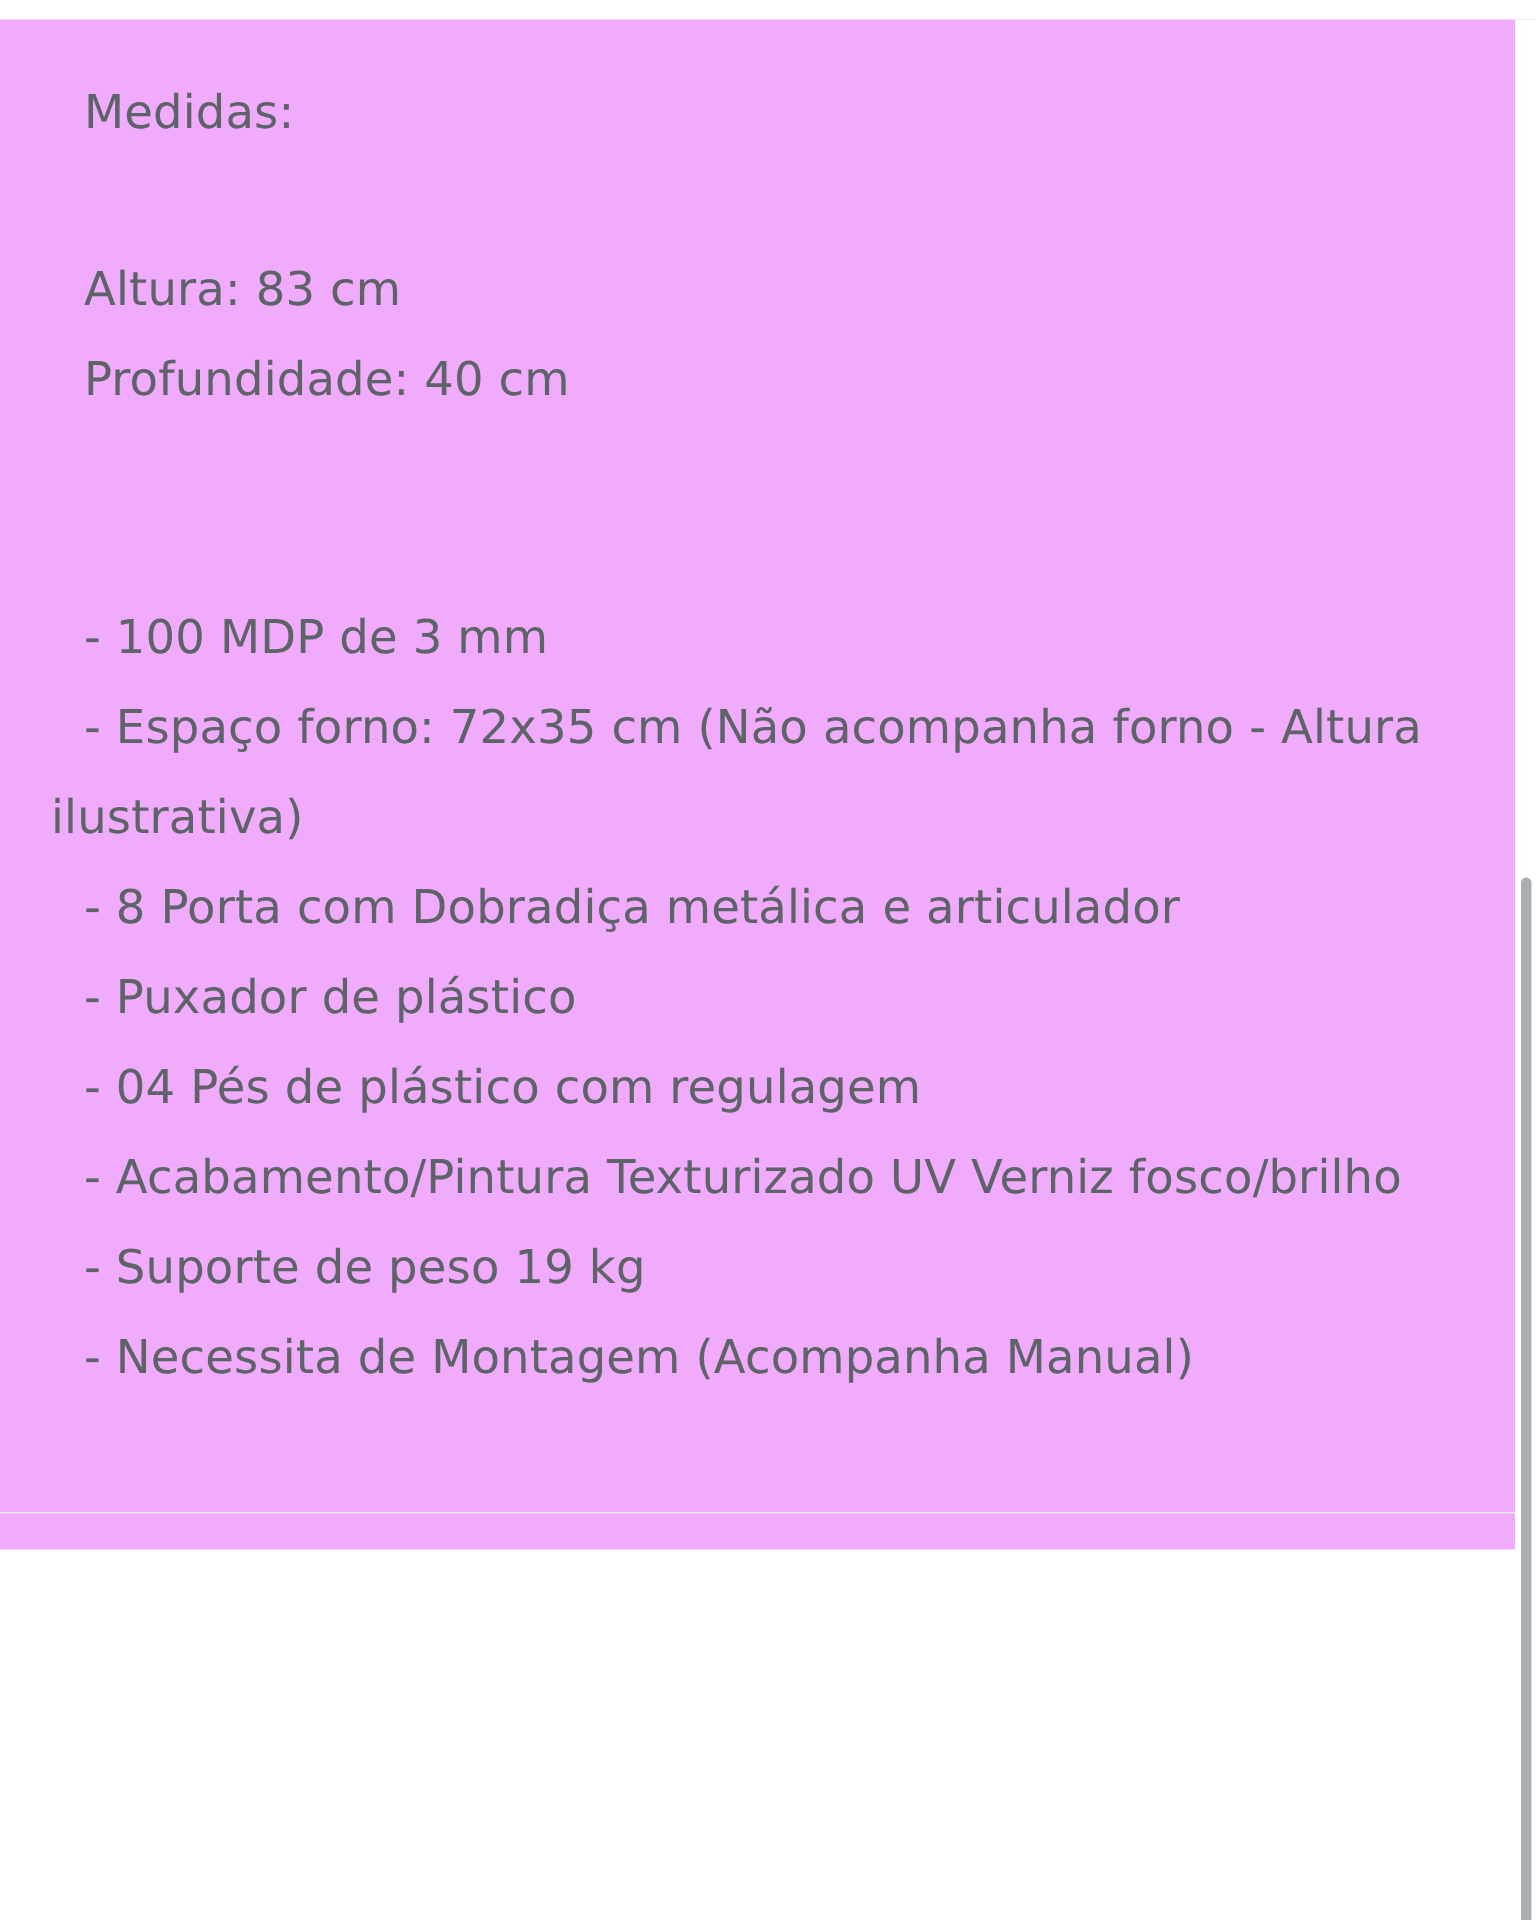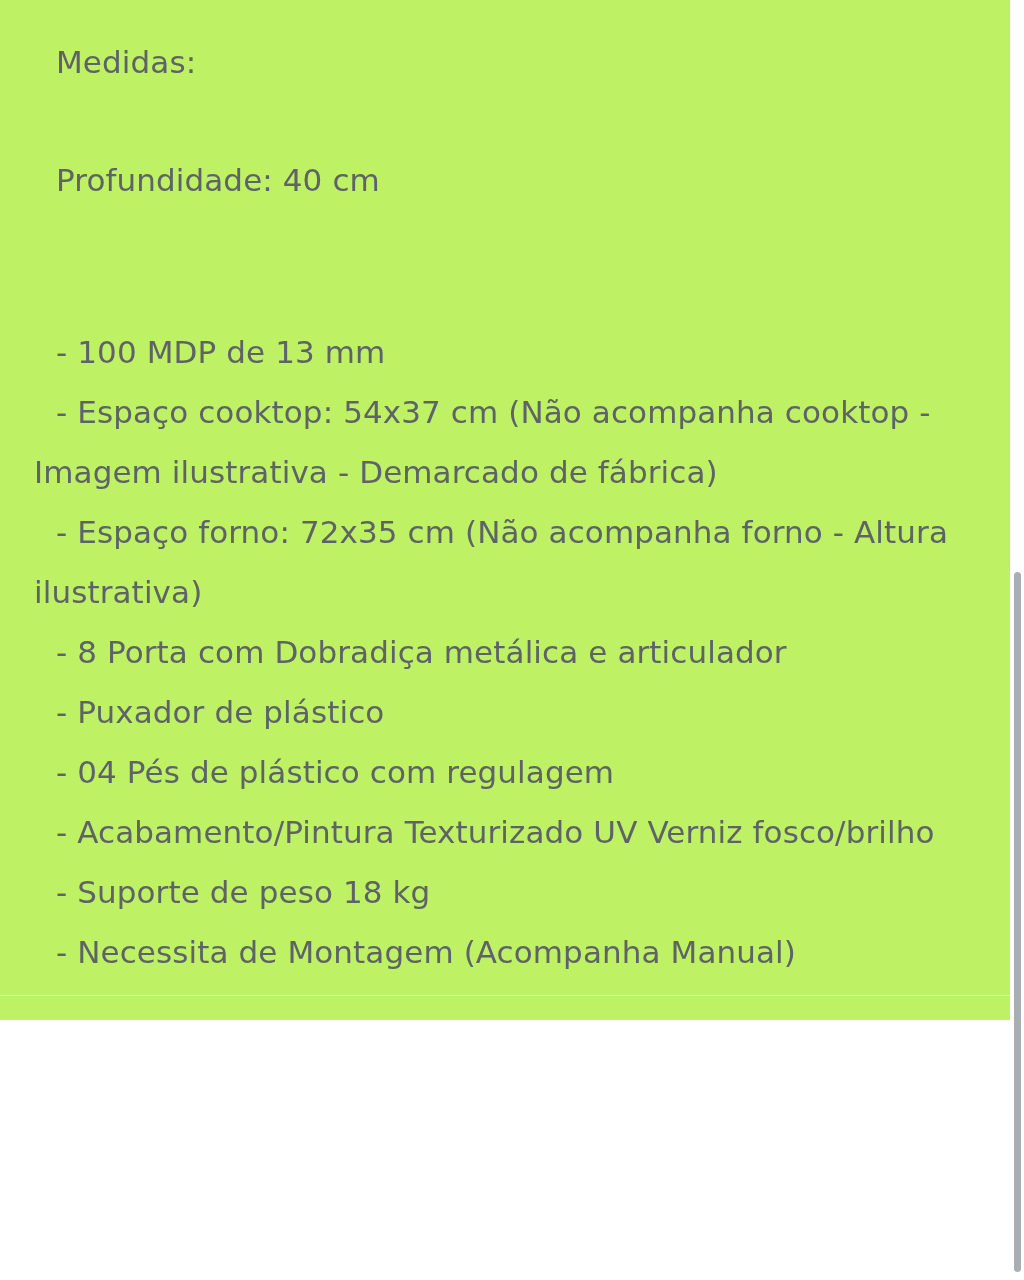--- a/index.html
+++ b/index.html
@@ -13,21 +13,22 @@
     overflow: hidden;
     font-family: "DejaVu Sans", "Liberation Sans", sans-serif;
     color: #5b6066;
     -webkit-font-smoothing: antialiased;
   }
   .page {
     position: relative;
     width: 1024px;
     height: 1020px;
     box-sizing: border-box;
-    background: #bef264;
+    background: #f0abfc;
+    margin-top: 13px;
   }
   .content {
     position: absolute;
     left: 0;
     top: 0;
     width: 1000px;
     padding: 32px 34px 0 34px;
     box-sizing: border-box;
   }
   .line {
@@ -84,35 +85,35 @@
 <body>
 
 <div class="page">
 
   <div class="content">
 
     <div class="line heading">Medidas:</div>
 
     <div class="gap-lg"></div>
 
+    <div class="line measure">Altura: 83 cm</div>
     <div class="line measure">Profundidade: 40 cm</div>
 
     <div class="gap-md"></div>
 
 
     <div class="gap-md"></div>
 
-    <div class="line bullet">- 100 MDP de 13 mm</div>
-    <div class="line bullet">- Espaço cooktop: 54x37 cm (Não acompanha cooktop - Imagem ilustrativa - Demarcado de fábrica)</div>
+    <div class="line bullet">- 100 MDP de 3 mm</div>
     <div class="line bullet">- Espaço forno: 72x35 cm (Não acompanha forno - Altura ilustrativa)</div>
     <div class="line bullet">- 8 Porta com Dobradiça metálica e articulador</div>
     <div class="line bullet">- Puxador de plástico</div>
     <div class="line bullet">- 04 Pés de plástico com regulagem</div>
     <div class="line bullet">- Acabamento/Pintura Texturizado UV Verniz fosco/brilho</div>
-    <div class="line bullet">- Suporte de peso 18 kg</div>
+    <div class="line bullet">- Suporte de peso 19 kg</div>
     <div class="line bullet">- Necessita de Montagem (Acompanha Manual)</div>
 
   </div>
 
   <div class="bottom-rule"></div>
 
   <div class="scrollbar-track">
     <div class="scrollbar-thumb"></div>
   </div>
 

